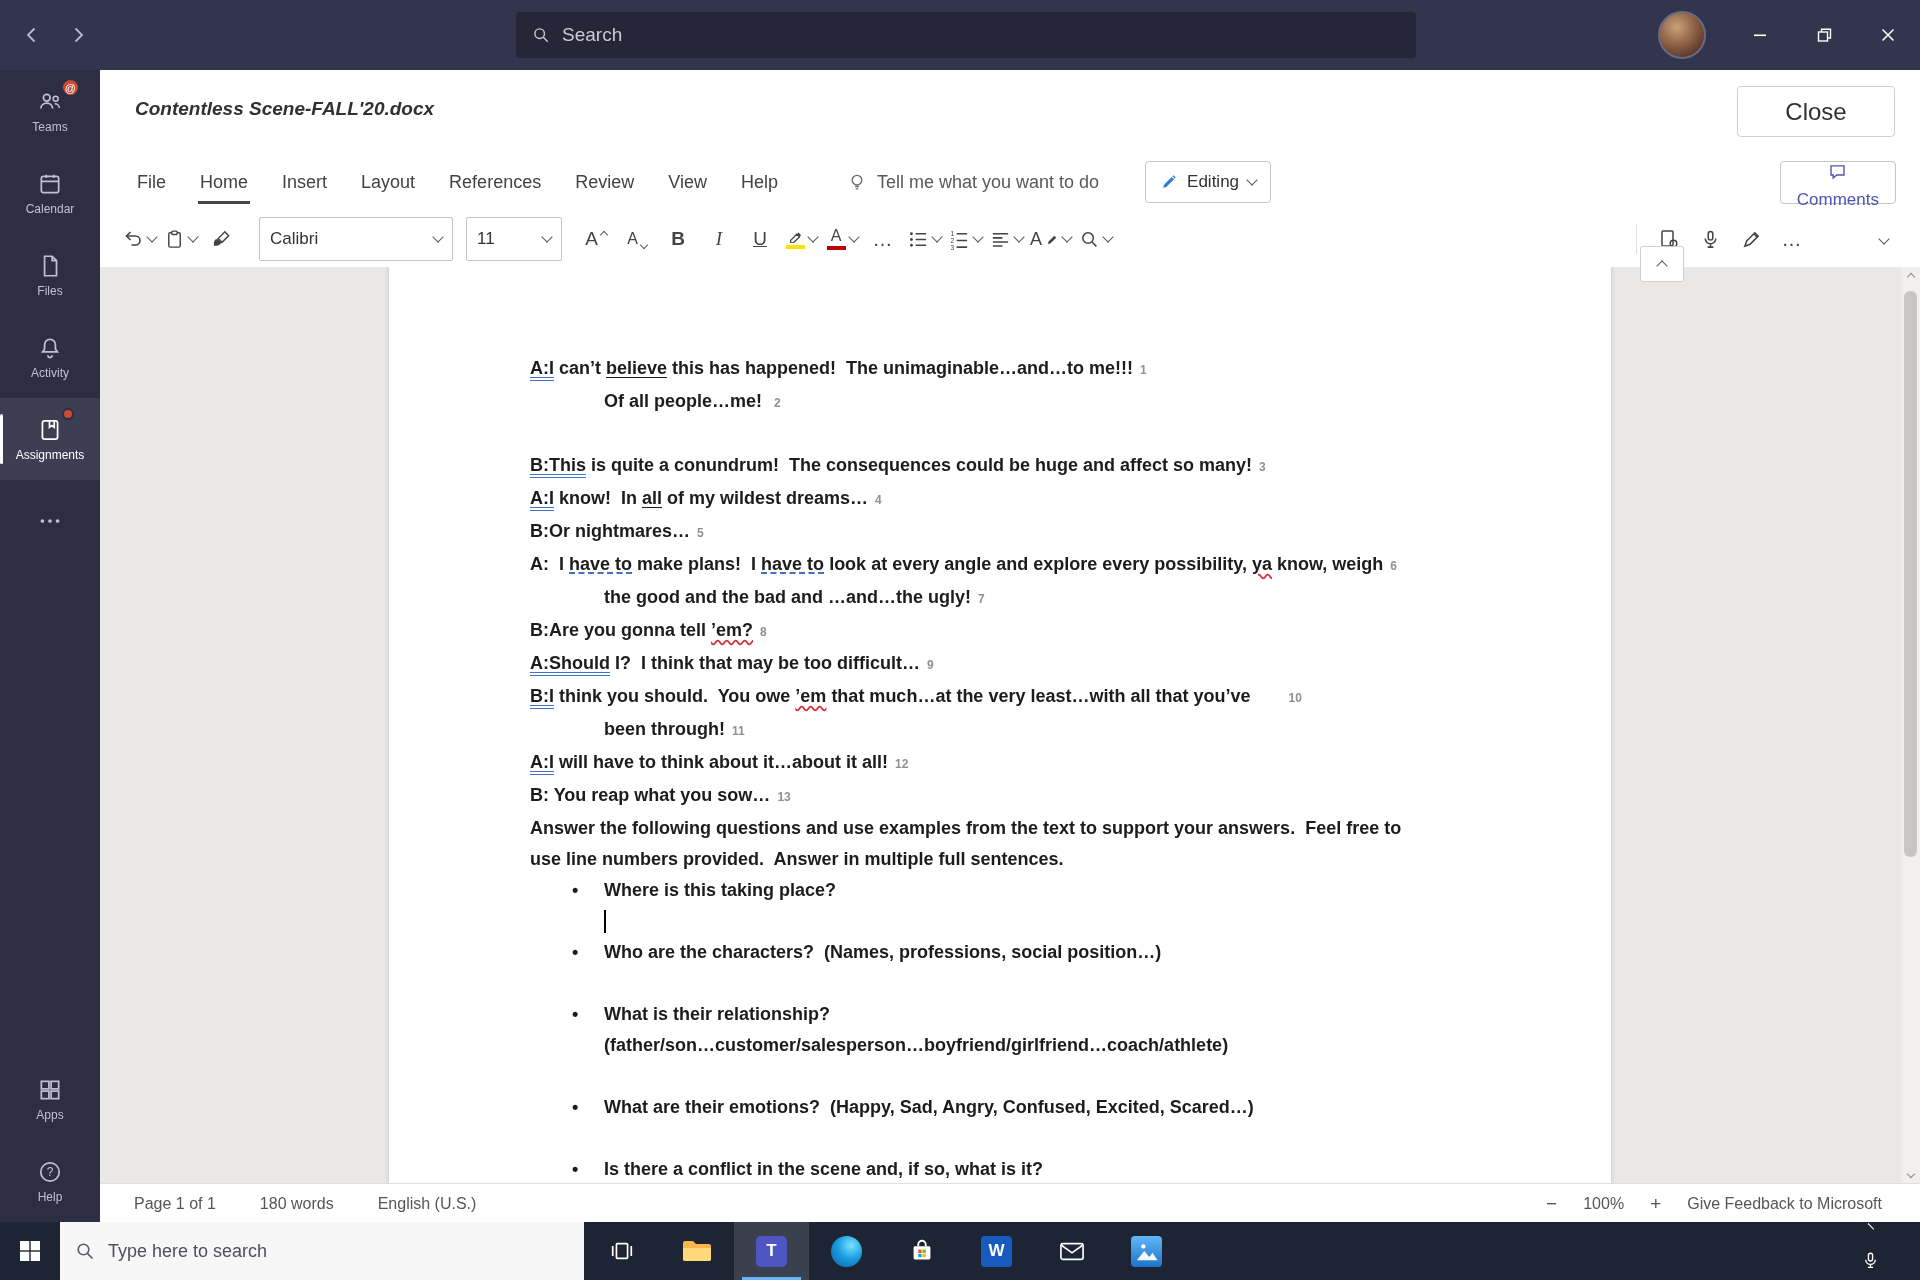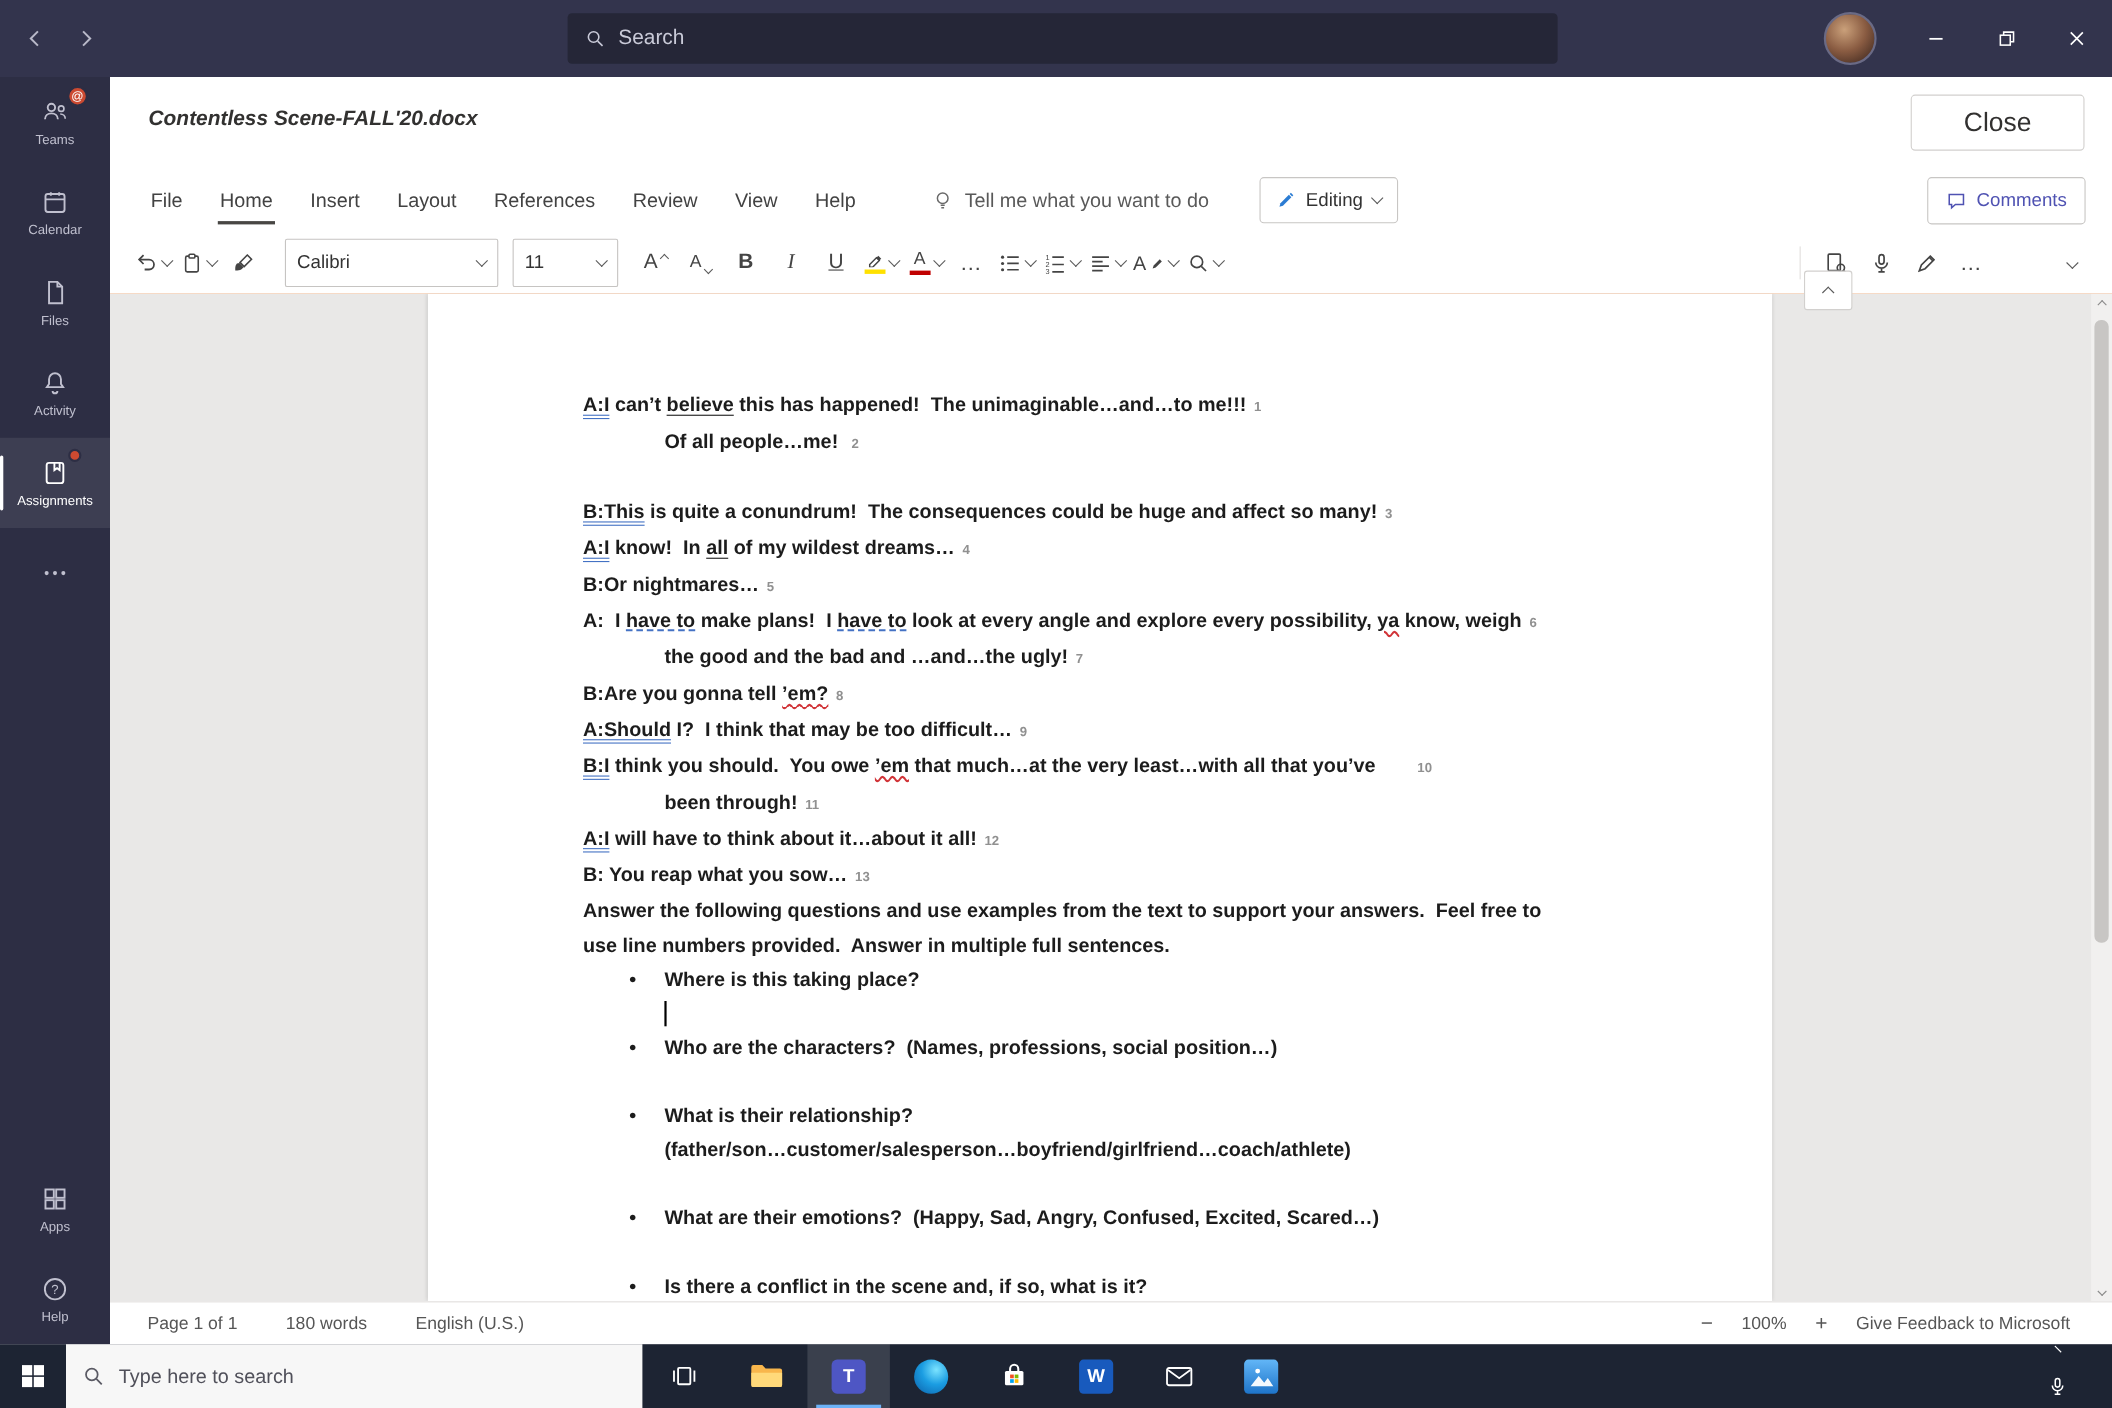--- a/index.html
+++ b/index.html
@@ -24,21 +24,21 @@
   
   .dochdr{position:absolute;left:100px;top:70px;right:0;height:83px;background:#fff;}
   .doctitle{position:absolute;left:35px;top:28px;font-size:19px;font-weight:bold;color:#323130;font-style:italic;}
   .closebtn{position:absolute;right:25px;top:16px;width:158px;height:51px;background:#fff;border:1px solid #d2d0ce;border-radius:4px;font-size:24px;color:#323130;display:flex;align-items:center;justify-content:center;}
   
   .rtabs{position:absolute;left:100px;top:153px;right:0;height:58px;background:#fff;display:flex;align-items:center;padding-left:20px;}
   .rtab{position:relative;height:100%;display:flex;align-items:center;padding:0 17px;font-size:18px;color:#424242;}
   .rtab.active::after{content:"";position:absolute;left:15px;right:15px;bottom:7px;height:3px;background:#484644;}
   .tellme{display:flex;align-items:center;gap:10px;margin-left:52px;color:#595959;font-size:18px;}
   .editbtn{margin-left:46px;height:42px;border:1px solid #c8c6c4;border-radius:4px;display:flex;align-items:center;gap:9px;padding:0 14px;font-size:17px;color:#333;background:#fff;}
-  .commentsbtn{margin-left:auto;margin-right:24px;height:43px;border:1px solid #c8c6c4;border-radius:4px;display:flex;align-items:center;gap:9px;padding:0 16px;font-size:17px;color:#4f52b2;background:#fff;}
+  .commentsbtn{margin-left:auto;margin-right:24px;height:43px;border:1px solid #c8c6c4;border-radius:4px;display:flex;align-items:center;gap:9px;padding:0 16px;font-size:17px;color:#4f52b2;background:#fff;flex-direction:column;}
   .chev{display:inline-block;width:7px;height:7px;border-right:1.7px solid #5a5a5a;border-bottom:1.7px solid #5a5a5a;transform:rotate(45deg);margin-top:-4px;}
   .chev.up{transform:rotate(225deg);margin-top:4px;}
   .chev.tiny{width:5px;height:5px;}
   
   .toolbar{position:absolute;left:100px;top:211px;right:0;height:56px;background:#fff;border-bottom:1px solid #f97316;display:flex;align-items:center;padding:0 14px 0 22px;gap:7px;color:#444;}
   .tbtn{height:42px;min-width:34px;display:flex;align-items:center;justify-content:center;gap:4px;border-radius:2px;}
   .glyphB{font-weight:bold;font-size:19px;}
   .glyphI{font-style:italic;font-family:"Liberation Serif",serif;font-size:19px;}
   .glyphU{text-decoration:underline;font-size:19px;}
   .combo{height:42px;border:1px solid #c6c4c2;border-radius:2px;display:flex;align-items:center;justify-content:space-between;padding:0 10px;font-size:17px;color:#333;background:#fff;}

